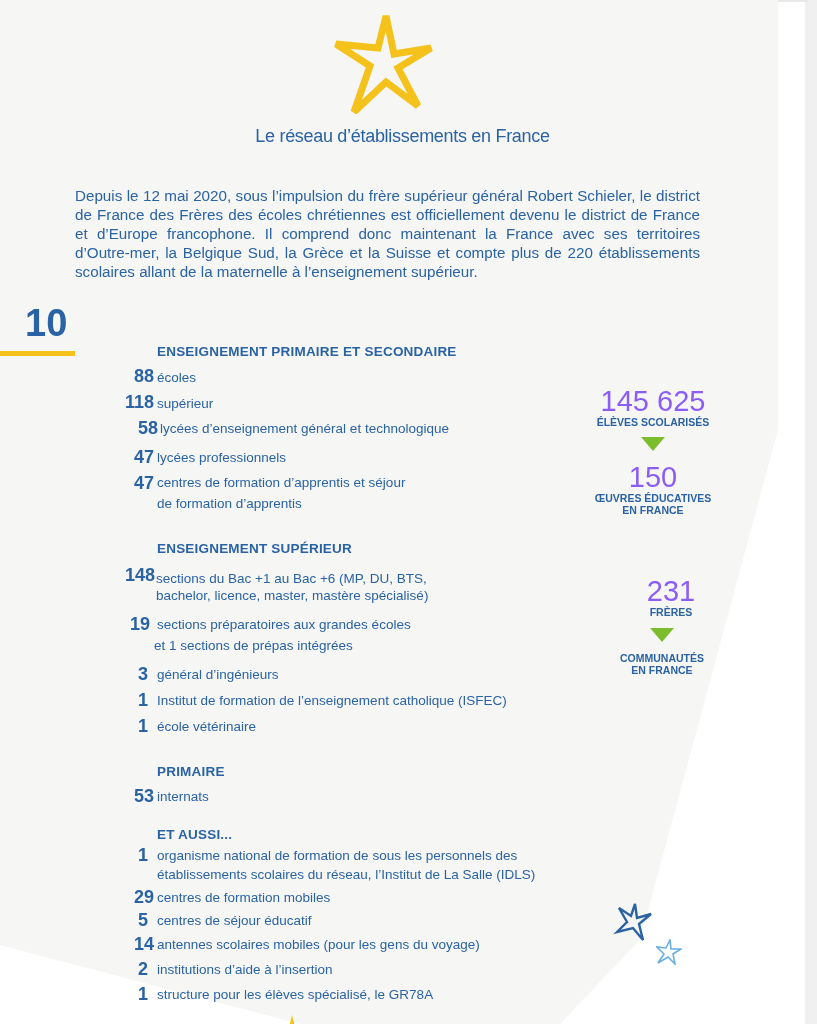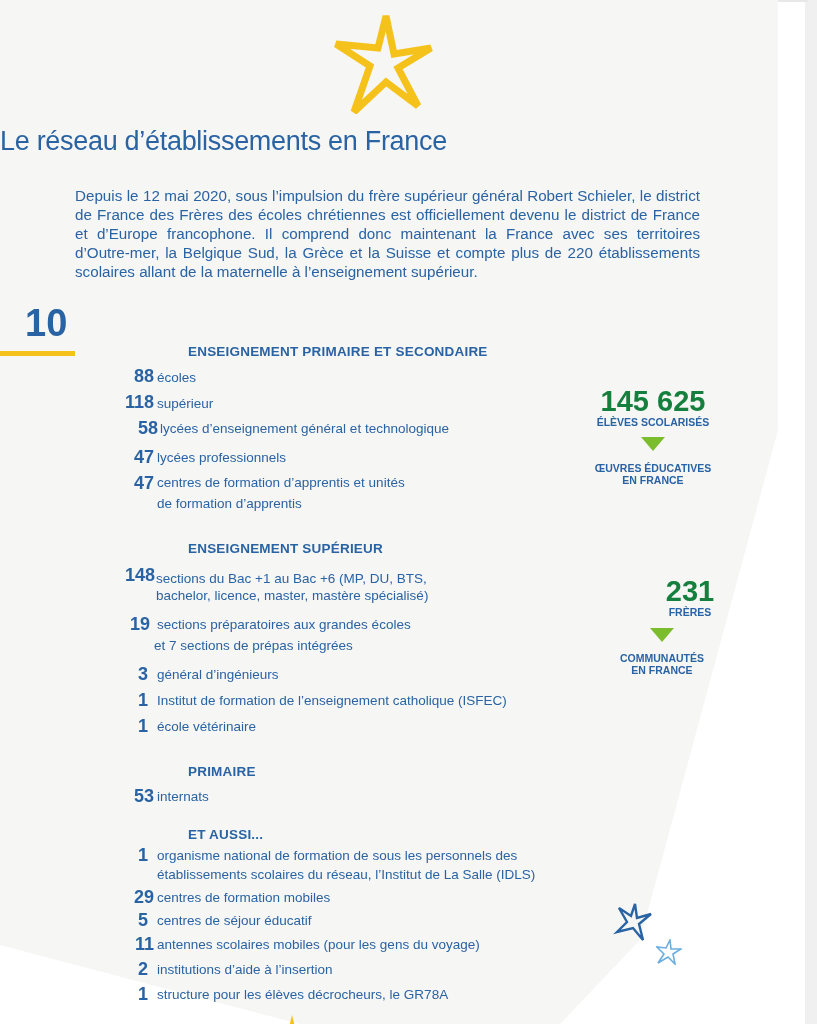--- a/index.html
+++ b/index.html
@@ -19,45 +19,45 @@
     clip-path: polygon(0 0, 778px 0, 778px 430px, 640px 940px, 560px 1024px, 300px 1024px, 0 945px);
   }
   .right-strip {
     position:absolute; left:805px; top:0; width:12px; height:1024px; background:#f0f0f0;
   }
   .right-strip-top {
     position:absolute; left:778px; top:0; width:30px; height:2px; background:#e8e8e8;
   }
   .star-top { position:absolute; left:334px; top:14px; width:100px; height:100px; }
   .title {
-    position:absolute; left:0; width:805px; top:126px; text-align:left;
-    font-size:27px; color:#2a63a3; letter-spacing:-0.3px;
+    position:absolute; left:0; width:805px; top:126px; text-align:center;
+    font-size:18px; color:#2a63a3; letter-spacing:-0.3px;
   }
   .intro {
     position:absolute; left:75px; top:186px; width:625px;
     font-size:15.2px; line-height:19px; text-align:justify; color:#2a63a3;
   }
   .page-num {
     position:absolute; left:25px; top:302px; font-size:38px; font-weight:bold; color:#2a63a3;
   }
   .page-num-bar {
     position:absolute; left:0; top:351px; width:75px; height:5px; background:#f5c21b;
   }
   .section-title {
-    position:absolute; left:157px; font-size:13.5px; font-weight:bold; color:#2a63a3; letter-spacing:0.2px;margin-left:31px;
+    position:absolute; left:157px; font-size:13.5px; font-weight:bold; color:#2a63a3; letter-spacing:0.2px;
   }
   .row { position:absolute; left:0; width:560px; }
   .row .num {
     position:absolute; right:406px; font-size:18px; font-weight:bold; color:#2a63a3; text-align:right; white-space:nowrap;
   }
   .row .label {
     position:absolute; left:157px; font-size:13.5px; line-height:20px; color:#2a63a3; white-space:nowrap;
   }
   .stat { position:absolute; width:160px; text-align:center; }
-  .stat .big { font-size:29px; font-weight:bold; color:#15803d; line-height:30px; }
+  .stat .big { font-size:29px; font-weight:normal; color:#8b5cf6; line-height:30px; }
   .stat .cap { font-size:10.5px; font-weight:bold; color:#2a63a3; line-height:12px; }
   .tri {
     position:absolute; width:0; height:0;
     border-left:12px solid transparent; border-right:12px solid transparent; border-top:14px solid #7cbd2e;
   }
   .star-blue1 { position:absolute; left:613px; top:902px; width:40px; height:40px; }
   .star-blue2 { position:absolute; left:656px; top:939px; width:26px; height:26px; }
   .star-bottom { position:absolute; left:285px; top:1015px; width:14px; height:12px; }
 </style>
 </head>
@@ -90,34 +90,34 @@
 <div class="row" style="top:418px">
   <span class="num" style="right:402px">58</span>
   <span class="label" style="top:1px;left:160px">lycées d’enseignement  général et technologique</span>
 </div>
 <div class="row" style="top:447px">
   <span class="num">47</span>
   <span class="label" style="top:1px">lycées professionnels</span>
 </div>
 <div class="row" style="top:473px">
   <span class="num">47</span>
-  <span class="label" style="top:0px">centres de formation d’apprentis et unités</span>
+  <span class="label" style="top:0px">centres de formation d’apprentis et séjour</span>
   <span class="label" style="top:21px">de formation d’apprentis</span>
 </div>
 
 <div class="section-title" style="top:541px">ENSEIGNEMENT SUPÉRIEUR</div>
 <div class="row" style="top:565px">
   <span class="num" style="right:405px">148</span>
   <span class="label" style="top:4px;left:156px">sections du Bac +1 au Bac +6 (MP, DU, BTS,</span>
   <span class="label" style="top:21px;left:156px">bachelor, licence, master, mastère spécialisé)</span>
 </div>
 <div class="row" style="top:614px">
   <span class="num" style="right:410px">19</span>
   <span class="label" style="top:1px">sections préparatoires aux grandes écoles</span>
-  <span class="label" style="top:22px;left:154px">et 7 sections de prépas intégrées</span>
+  <span class="label" style="top:22px;left:154px">et 1 sections de prépas intégrées</span>
 </div>
 <div class="row" style="top:664px">
   <span class="num" style="right:412px">3</span>
   <span class="label" style="top:1px">général d’ingénieurs</span>
 </div>
 <div class="row" style="top:690px">
   <span class="num" style="right:412px">1</span>
   <span class="label" style="top:1px">Institut de formation de l’enseignement catholique (ISFEC)</span>
 </div>
 <div class="row" style="top:716px">
@@ -139,43 +139,44 @@
 </div>
 <div class="row" style="top:887px">
   <span class="num">29</span>
   <span class="label" style="top:1px">centres de formation  mobiles</span>
 </div>
 <div class="row" style="top:910px">
   <span class="num" style="right:412px">5</span>
   <span class="label" style="top:1px">centres de séjour éducatif</span>
 </div>
 <div class="row" style="top:934px">
-  <span class="num">11</span>
+  <span class="num">14</span>
   <span class="label" style="top:1px">antennes scolaires mobiles (pour les gens du voyage)</span>
 </div>
 <div class="row" style="top:959px">
   <span class="num" style="right:412px">2</span>
   <span class="label" style="top:1px">institutions d’aide à l’insertion</span>
 </div>
 <div class="row" style="top:984px">
   <span class="num" style="right:412px">1</span>
-  <span class="label" style="top:1px">structure pour les élèves décrocheurs, le GR78A</span>
+  <span class="label" style="top:1px">structure pour les élèves spécialisé, le GR78A</span>
 </div>
 
 <div class="stat" style="left:573px; top:386px">
   <div class="big">145 625</div>
   <div class="cap">ÉLÈVES SCOLARISÉS</div>
 </div>
 <div class="tri" style="left:641px; top:437px"></div>
 <div class="stat" style="left:573px; top:462px">
+  <div class="big">150</div>
   <div class="cap">ŒUVRES ÉDUCATIVES</div>
   <div class="cap">EN FRANCE</div>
 </div>
 
-<div class="stat" style="left:610px; top:576px">
+<div class="stat" style="left:591px; top:576px">
   <div class="big">231</div>
   <div class="cap">FRÈRES</div>
 </div>
 <div class="tri" style="left:650px; top:628px"></div>
 <div class="stat" style="left:582px; top:652px">
   <div class="cap">COMMUNAUTÉS</div>
   <div class="cap">EN FRANCE</div>
 </div>
 
 <svg class="star-blue1" viewBox="0 0 40 40">

